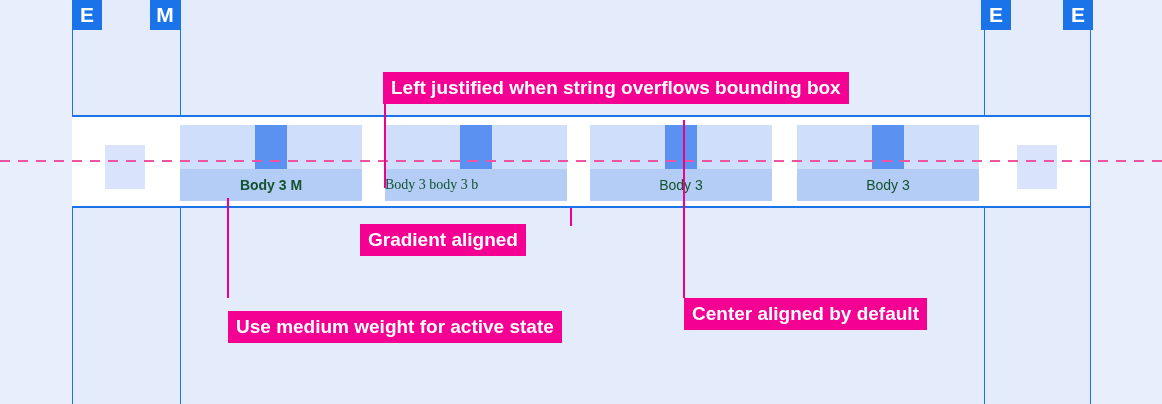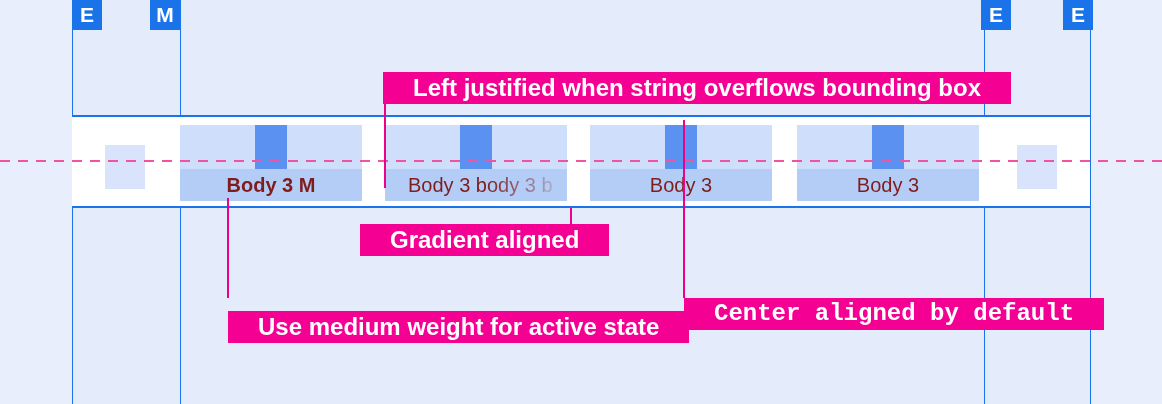--- a/index.html
+++ b/index.html
@@ -94,35 +94,36 @@
     background: #b4cdf7;
     overflow: hidden;
   }
   .tab-label {
     position: absolute;
     top: 0;
     left: 0;
     right: 0;
     height: 32px;
     line-height: 32px;
-    font-size: 20px;
-    color: #7f1d1d;
+    font-size: 14px;
+    color: #14532d;
     text-align: center;
     white-space: nowrap;
   }
   .tab-label.active {
     font-weight: bold;
   }
   .tab-label.overflow {
     text-align: center;
-    padding-left: 23px;
+    padding-left: 0;
     width: max-content;
     right: auto;
     -webkit-mask-image: linear-gradient(to right, #000 0px, #000 100px, rgba(0,0,0,0) 185px);
     mask-image: linear-gradient(to right, #000 0px, #000 100px, rgba(0,0,0,0) 185px);
+    font-family: Liberation Serif, serif;
   }
 
   
   .edge-square {
     position: absolute;
     top: 28px;
     width: 40px;
     height: 44px;
     background: #d9e4fc;
   }
@@ -144,25 +145,25 @@
     position: absolute;
     width: 2px;
     background: #ec008c;
   }
 
   
   .callout {
     position: absolute;
     background: #f40093;
     color: #ffffff;
-    font-size: 24px;
+    font-size: 19px;
     font-weight: bold;
     height: 32px;
     line-height: 32px;
-    padding: 0 30px;
+    padding: 0 8px;
     white-space: nowrap;
     box-sizing: border-box;
   }
 </style>
 </head>
 <body>
 
 <div id="stage">
 
   <div class="col-fill" style="left:72px; width:108px;"></div>
@@ -225,15 +226,15 @@
   <div id="centerline"></div>
 
   <div class="leader" style="left:384px; top:104px; height:84px;"></div>
   <div class="leader" style="left:570px; top:208px; height:18px;"></div>
   <div class="leader" style="left:227px; top:198px; height:100px;"></div>
   <div class="leader" style="left:683px; top:120px; height:178px;"></div>
 
   <div class="callout" style="left:383px; top:72px;">Left justified when string overflows bounding box</div>
   <div class="callout" style="left:360px; top:224px;">Gradient aligned</div>
   <div class="callout" style="left:228px; top:298px;margin-top:13px;">Use medium weight for active state</div>
-  <div class="callout" style="left:684px; top:298px;font-family:Liberation Mono, monospace;">Center aligned by default</div>
+  <div class="callout" style="left:684px; top:298px;">Center aligned by default</div>
 
 </div>
 
 </body></html>

